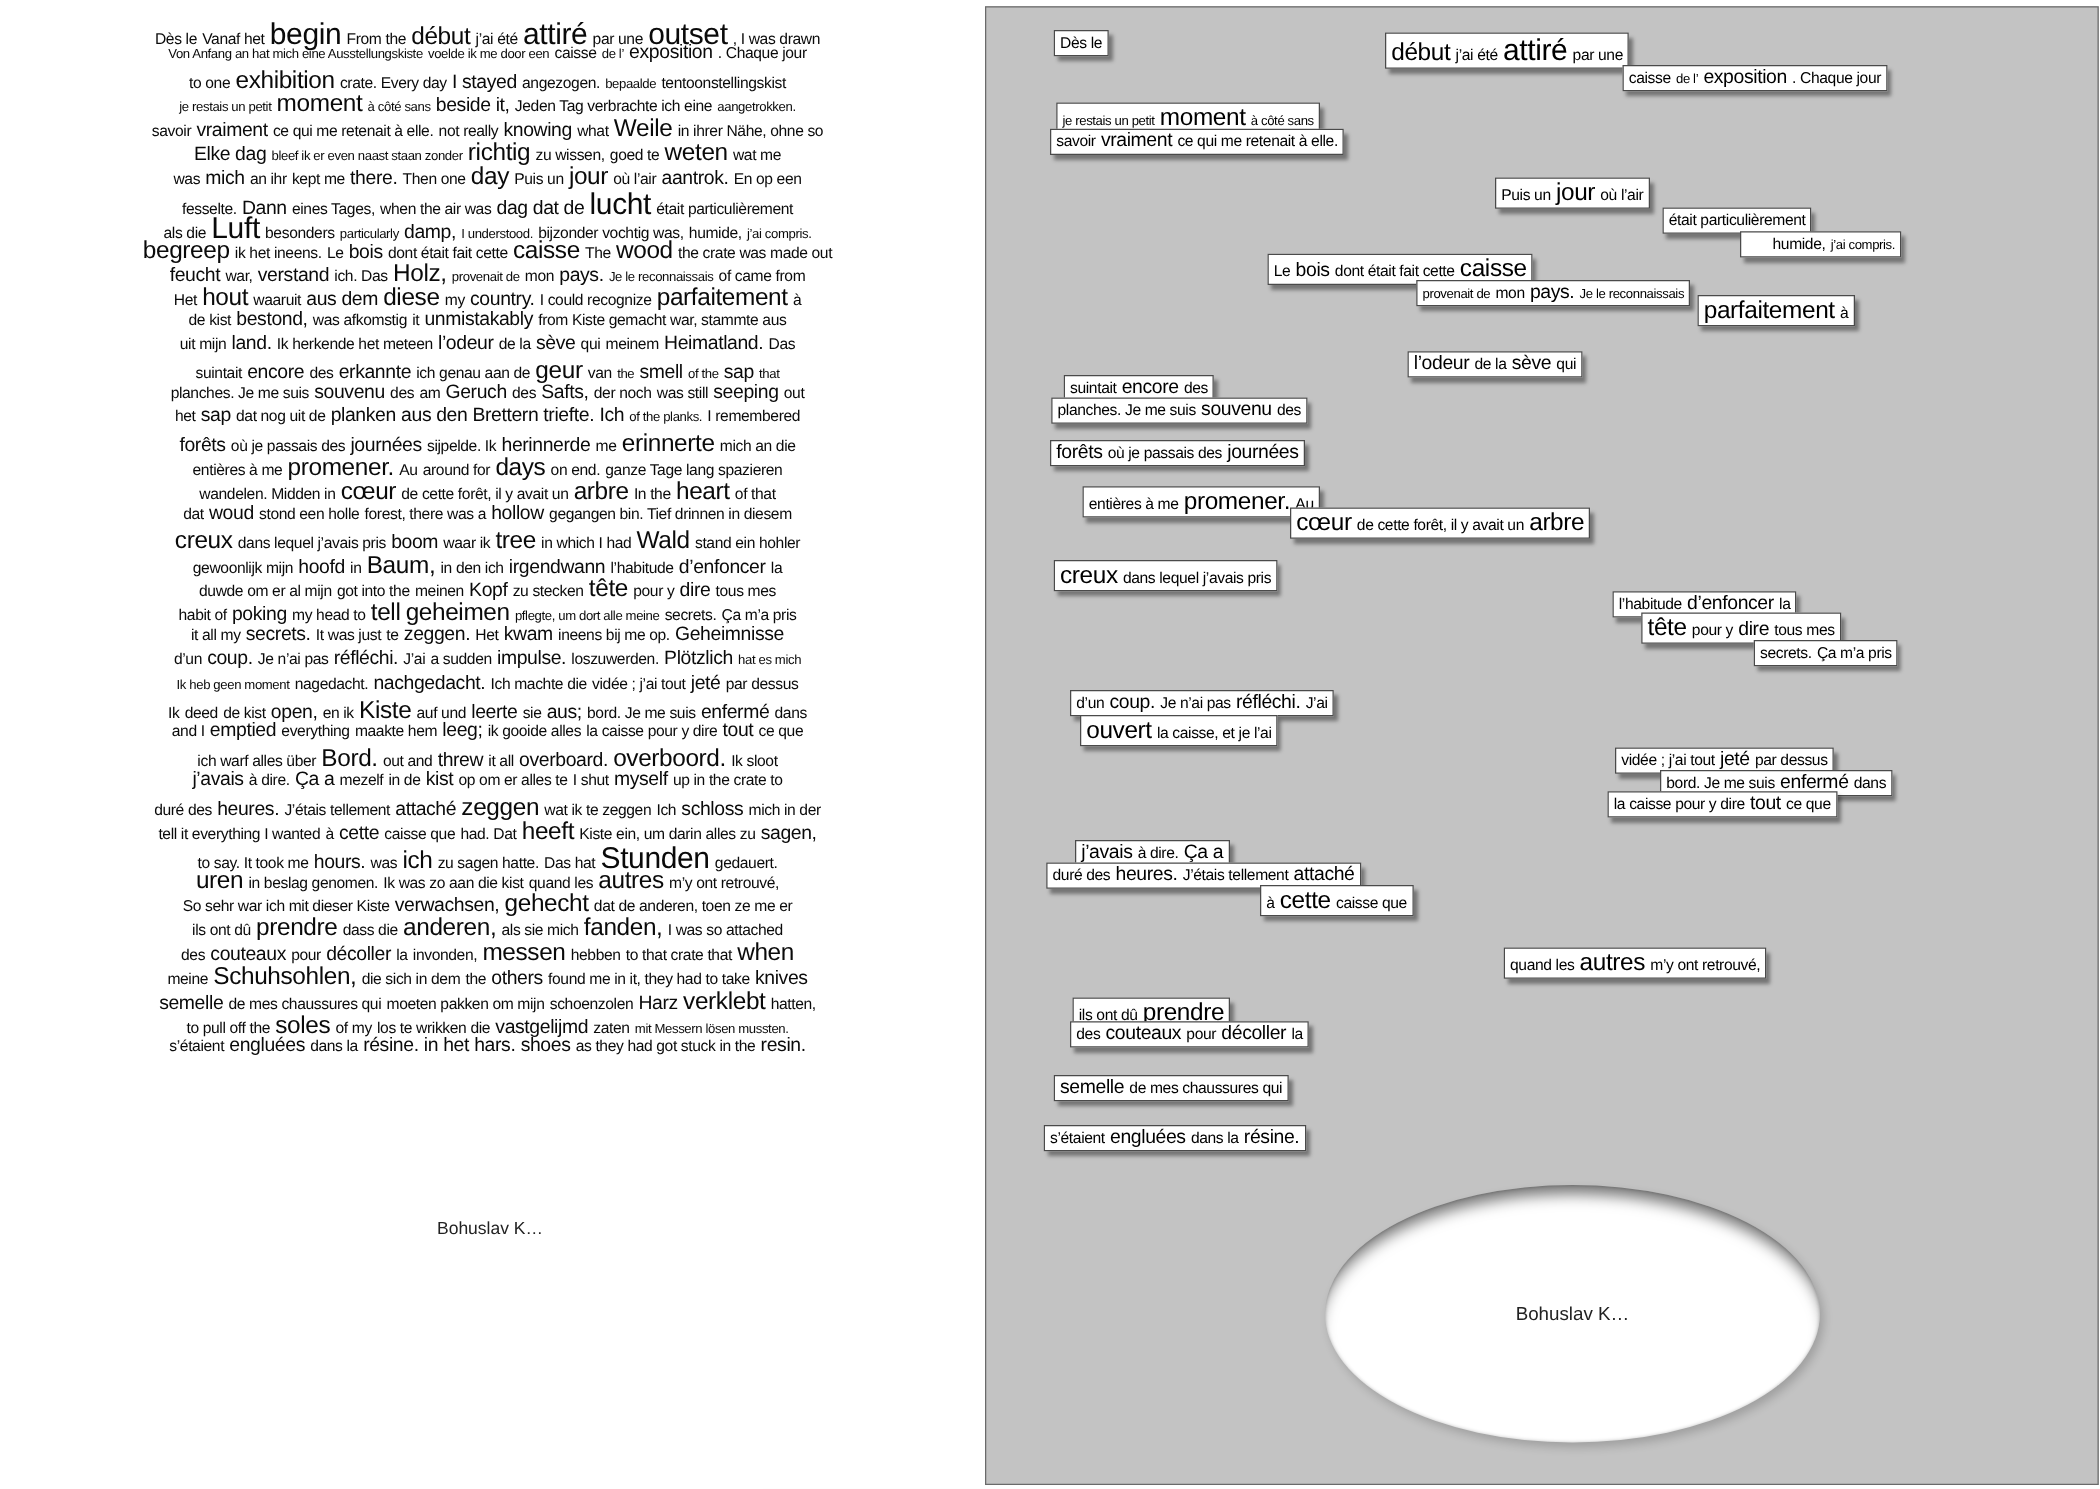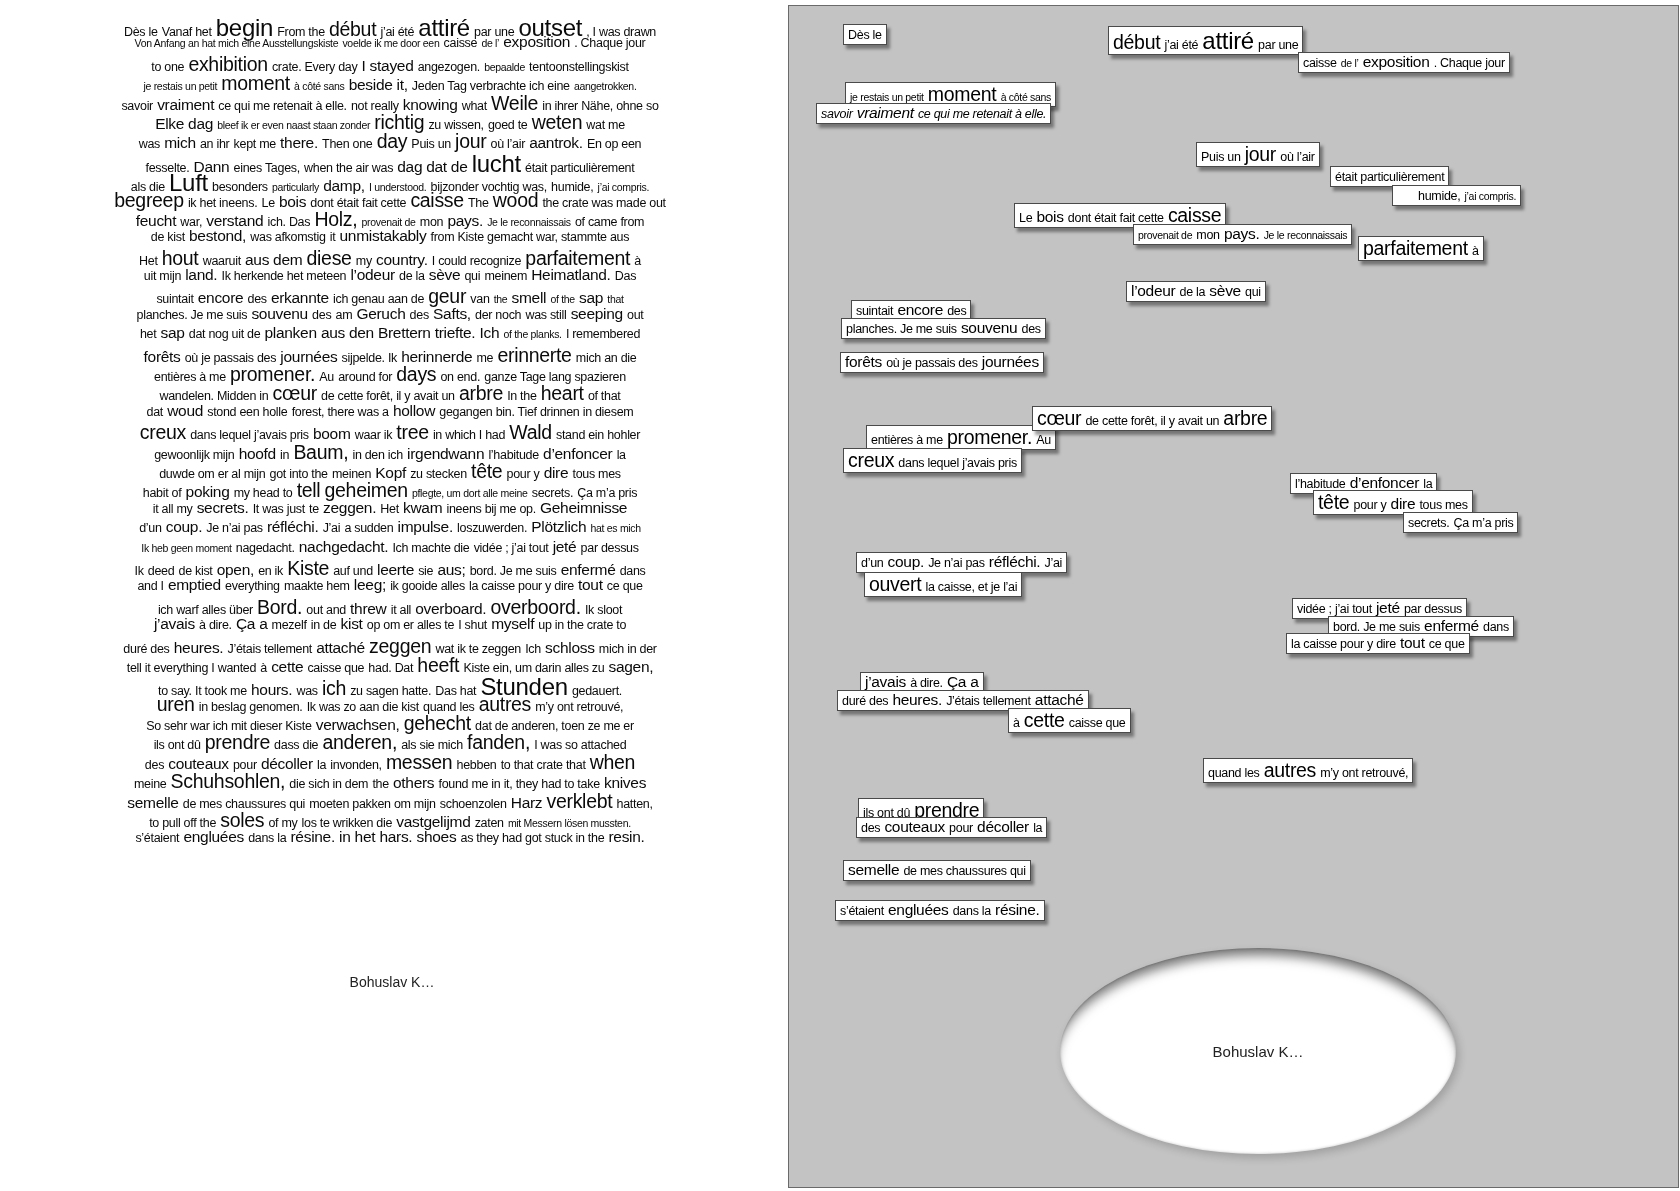--- a/index.html
+++ b/index.html
@@ -49,22 +49,22 @@
       <div class="tl"><span class="s2">Von Anfang an hat mich eine Ausstellungskiste</span> <span class="s2">voelde ik me door een</span> <span class="s3">caisse</span> <span class="s2">de l’</span> <span class="s4">exposition</span> <span class="s3">. Chaque jour</span> </div>
       <div class="tl"><span class="s3">to one</span> <span class="s5">exhibition</span> <span class="s3">crate. Every day</span> <span class="s4">I stayed</span> <span class="s3">angezogen.</span> <span class="s2">bepaalde</span> <span class="s3">tentoonstellingskist</span> </div>
       <div class="tl"><span class="s2">je restais un petit</span> <span class="s5">moment</span> <span class="s2">à côté sans</span> <span class="s4">beside it,</span> <span class="s3">Jeden Tag verbrachte ich eine</span> <span class="s2">aangetrokken.</span> </div>
       <div class="tl"><span class="s3">savoir</span> <span class="s4">vraiment</span> <span class="s3">ce qui me retenait à elle.</span> <span class="s3">not really</span> <span class="s4">knowing</span> <span class="s3">what</span> <span class="s5">Weile</span> <span class="s3">in ihrer Nähe, ohne so</span> </div>
       <div class="tl"><span class="s4">Elke dag</span> <span class="s2">bleef ik er even naast staan zonder</span> <span class="s5">richtig</span> <span class="s3">zu wissen,</span> <span class="s3">goed te</span> <span class="s5">weten</span> <span class="s3">wat me</span> </div>
       <div class="tl"><span class="s3">was</span> <span class="s4">mich</span> <span class="s3">an ihr</span> <span class="s3">kept me</span> <span class="s4">there.</span> <span class="s3">Then one</span> <span class="s5">day</span> <span class="s3">Puis un</span> <span class="s5">jour</span> <span class="s3">où l’air</span> <span class="s4">aantrok.</span> <span class="s3">En op een</span> </div>
       <div class="tl"><span class="s3">fesselte.</span> <span class="s4">Dann</span> <span class="s3">eines Tages,</span> <span class="s3">when the air was</span> <span class="s4">dag dat de</span> <span class="s6">lucht</span> <span class="s3">était particulièrement</span> </div>
       <div class="tl"><span class="s3">als die</span> <span class="s6">Luft</span> <span class="s3">besonders</span> <span class="s2">particularly</span> <span class="s4">damp,</span> <span class="s2">I understood.</span> <span class="s3">bijzonder vochtig was,</span> <span class="s3">humide,</span> <span class="s2">j’ai compris.</span> </div>
       <div class="tl"><span class="s5">begreep</span> <span class="s3">ik het ineens.</span> <span class="s3">Le</span> <span class="s4">bois</span> <span class="s3">dont était fait cette</span> <span class="s5">caisse</span> <span class="s3">The</span> <span class="s5">wood</span> <span class="s3">the crate was made out</span> </div>
       <div class="tl"><span class="s4">feucht</span> <span class="s3">war,</span> <span class="s4">verstand</span> <span class="s3">ich. Das</span> <span class="s5">Holz,</span> <span class="s2">provenait de</span> <span class="s3">mon</span> <span class="s4">pays.</span> <span class="s2">Je le reconnaissais</span> <span class="s3">of came from</span> </div>
+      <div class="tl"><span class="s3">Het</span> <span class="s5">hout</span> <span class="s3">waaruit</span> <span class="s4">aus dem</span> <span class="s5">diese</span> <span class="s3">my</span> <span class="s4">country.</span> <span class="s3">I could recognize</span> <span class="s5">parfaitement</span> <span class="s3">à</span> </div>
       <div class="tl"><span class="s3">de kist</span> <span class="s4">bestond,</span> <span class="s3">was afkomstig</span> <span class="s3">it</span> <span class="s4">unmistakably</span> <span class="s3">from Kiste gemacht war, stammte aus</span> </div>
-      <div class="tl"><span class="s3">Het</span> <span class="s5">hout</span> <span class="s3">waaruit</span> <span class="s4">aus dem</span> <span class="s5">diese</span> <span class="s3">my</span> <span class="s4">country.</span> <span class="s3">I could recognize</span> <span class="s5">parfaitement</span> <span class="s3">à</span> </div>
       <div class="tl"><span class="s3">uit mijn</span> <span class="s4">land.</span> <span class="s3">Ik herkende het meteen</span> <span class="s4">l’odeur</span> <span class="s3">de la</span> <span class="s4">sève</span> <span class="s3">qui</span> <span class="s3">meinem</span> <span class="s4">Heimatland.</span> <span class="s3">Das</span> </div>
       <div class="tl"><span class="s3">suintait</span> <span class="s4">encore</span> <span class="s3">des</span> <span class="s4">erkannte</span> <span class="s3">ich genau aan de</span> <span class="s5">geur</span> <span class="s3">van</span> <span class="s2">the</span> <span class="s4">smell</span> <span class="s2">of the</span> <span class="s4">sap</span> <span class="s2">that</span> </div>
       <div class="tl"><span class="s3">planches. Je me suis</span> <span class="s4">souvenu</span> <span class="s3">des</span> <span class="s3">am</span> <span class="s4">Geruch</span> <span class="s3">des</span> <span class="s4">Safts,</span> <span class="s3">der noch</span> <span class="s3">was still</span> <span class="s4">seeping</span> <span class="s3">out</span> </div>
       <div class="tl"><span class="s3">het</span> <span class="s4">sap</span> <span class="s3">dat nog uit de</span> <span class="s4">planken</span> <span class="s4">aus den Brettern triefte.</span> <span class="s4">Ich</span> <span class="s2">of the planks.</span> <span class="s3">I remembered</span> </div>
       <div class="tl"><span class="s4">forêts</span> <span class="s3">où je passais des</span> <span class="s4">journées</span> <span class="s3">sijpelde. Ik</span> <span class="s4">herinnerde</span> <span class="s3">me</span> <span class="s5">erinnerte</span> <span class="s3">mich an die</span> </div>
       <div class="tl"><span class="s3">entières à me</span> <span class="s5">promener.</span> <span class="s3">Au</span> <span class="s3">around for</span> <span class="s5">days</span> <span class="s3">on end.</span> <span class="s3">ganze Tage lang spazieren</span> </div>
       <div class="tl"><span class="s3">wandelen. Midden in</span> <span class="s5">cœur</span> <span class="s3">de cette forêt, il y avait un</span> <span class="s5">arbre</span> <span class="s3">In the</span> <span class="s5">heart</span> <span class="s3">of that</span> </div>
       <div class="tl"><span class="s3">dat</span> <span class="s4">woud</span> <span class="s3">stond een holle</span> <span class="s3">forest, there was a</span> <span class="s4">hollow</span> <span class="s3">gegangen bin. Tief drinnen in diesem</span> </div>
       <div class="tl"><span class="s5">creux</span> <span class="s3">dans lequel j’avais pris</span> <span class="s4">boom</span> <span class="s3">waar ik</span> <span class="s5">tree</span> <span class="s3">in which I had</span> <span class="s5">Wald</span> <span class="s3">stand ein hohler</span> </div>
       <div class="tl"><span class="s3">gewoonlijk mijn</span> <span class="s4">hoofd</span> <span class="s3">in</span> <span class="s5">Baum,</span> <span class="s3">in den ich</span> <span class="s4">irgendwann</span> <span class="s3">l’habitude</span> <span class="s4">d’enfoncer</span> <span class="s3">la</span> </div>
@@ -92,32 +92,32 @@
 
   <div class="credit left-credit">Bohuslav K…</div>
 
   <div class="right-panel" style="background: rgb(195, 195, 195);"></div>
 
   <div>
       <div class="snippet" style="left: 843px; top: 24px;"><span class="s3">Dès le</span> </div>
       <div class="snippet" style="left: 1108px; top: 26px;"><span class="s5">début</span> <span class="s3">j’ai été</span> <span class="s6">attiré</span> <span class="s3">par une</span> </div>
       <div class="snippet" style="left: 1298px; top: 52px;"><span class="s3">caisse</span> <span class="s2">de l’</span> <span class="s4">exposition</span> <span class="s3">. Chaque jour</span> </div>
       <div class="snippet" style="left: 845px; top: 82px;"><span class="s2">je restais un petit</span> <span class="s5">moment</span> <span class="s2">à côté sans</span> </div>
-      <div class="snippet" style="left: 816px; top: 103px; font-style: italic;"><span class="s3">savoir</span> <span class="s4">vraiment</span> <span class="s3">ce qui me retenait à elle.</span> </div>
+      <div class="snippet" style="left: 840px; top: 103px;"><span class="s3">savoir</span> <span class="s4">vraiment</span> <span class="s3">ce qui me retenait à elle.</span> </div>
       <div class="snippet" style="left: 1196px; top: 142px;"><span class="s3">Puis un</span> <span class="s5">jour</span> <span class="s3">où l’air</span> </div>
       <div class="snippet" style="left: 1330px; top: 166px;"><span class="s3">était particulièrement</span> </div>
       <div class="snippet" style="left: 1392px; top: 185px; padding-left: 25px;"><span class="s3">humide,</span> <span class="s2">j’ai compris.</span> </div>
       <div class="snippet" style="left: 1014px; top: 203px;"><span class="s3">Le</span> <span class="s4">bois</span> <span class="s3">dont était fait cette</span> <span class="s5">caisse</span> </div>
       <div class="snippet" style="left: 1133px; top: 224px;"><span class="s2">provenait de</span> <span class="s3">mon</span> <span class="s4">pays.</span> <span class="s2">Je le reconnaissais</span> </div>
       <div class="snippet" style="left: 1358px; top: 236px;"><span class="s5">parfaitement</span> <span class="s3">à</span> </div>
       <div class="snippet" style="left: 1126px; top: 281px;"><span class="s4">l’odeur</span> <span class="s3">de la</span> <span class="s4">sève</span> <span class="s3">qui</span> </div>
       <div class="snippet" style="left: 851px; top: 300px;"><span class="s3">suintait</span> <span class="s4">encore</span> <span class="s3">des</span> </div>
       <div class="snippet" style="left: 841px; top: 318px;"><span class="s3">planches. Je me suis</span> <span class="s4">souvenu</span> <span class="s3">des</span> </div>
       <div class="snippet" style="left: 840px; top: 352px;"><span class="s4">forêts</span> <span class="s3">où je passais des</span> <span class="s4">journées</span> </div>
-      <div class="snippet" style="left: 866px; top: 389px; margin-top: 36px;"><span class="s3">entières à me</span> <span class="s5">promener.</span> <span class="s3">Au</span> </div>
+      <div class="snippet" style="left: 866px; top: 389px;"><span class="s3">entières à me</span> <span class="s5">promener.</span> <span class="s3">Au</span> </div>
       <div class="snippet" style="left: 1032px; top: 406px;"><span class="s5">cœur</span> <span class="s3">de cette forêt, il y avait un</span> <span class="s5">arbre</span> </div>
       <div class="snippet" style="left: 843px; top: 448px;"><span class="s5">creux</span> <span class="s3">dans lequel j’avais pris</span> </div>
       <div class="snippet" style="left: 1290px; top: 473px;"><span class="s3">l’habitude</span> <span class="s4">d’enfoncer</span> <span class="s3">la</span> </div>
       <div class="snippet" style="left: 1313px; top: 490px;"><span class="s5">tête</span> <span class="s3">pour y</span> <span class="s4">dire</span> <span class="s3">tous mes</span> </div>
       <div class="snippet" style="left: 1362px; top: 512px; margin-left: 41px;"><span class="s3">secrets.</span> <span class="s3">Ça m’a pris</span> </div>
       <div class="snippet" style="left: 856px; top: 552px;"><span class="s3">d’un</span> <span class="s4">coup.</span> <span class="s3">Je n’ai pas</span> <span class="s4">réfléchi.</span> <span class="s3">J’ai</span> </div>
       <div class="snippet" style="left: 864px; top: 572px;"><span class="s5">ouvert</span> <span class="s3">la caisse, et je l’ai</span> </div>
       <div class="snippet" style="left: 1292px; top: 598px;"><span class="s3">vidée ; j’ai tout</span> <span class="s4">jeté</span> <span class="s3">par dessus</span> </div>
       <div class="snippet" style="left: 1288px; top: 616px; margin-left: 40px;"><span class="s3">bord. Je me suis</span> <span class="s4">enfermé</span> <span class="s3">dans</span> </div>
       <div class="snippet" style="left: 1286px; top: 633px;"><span class="s3">la caisse pour y dire</span> <span class="s4">tout</span> <span class="s3">ce que</span> </div>

